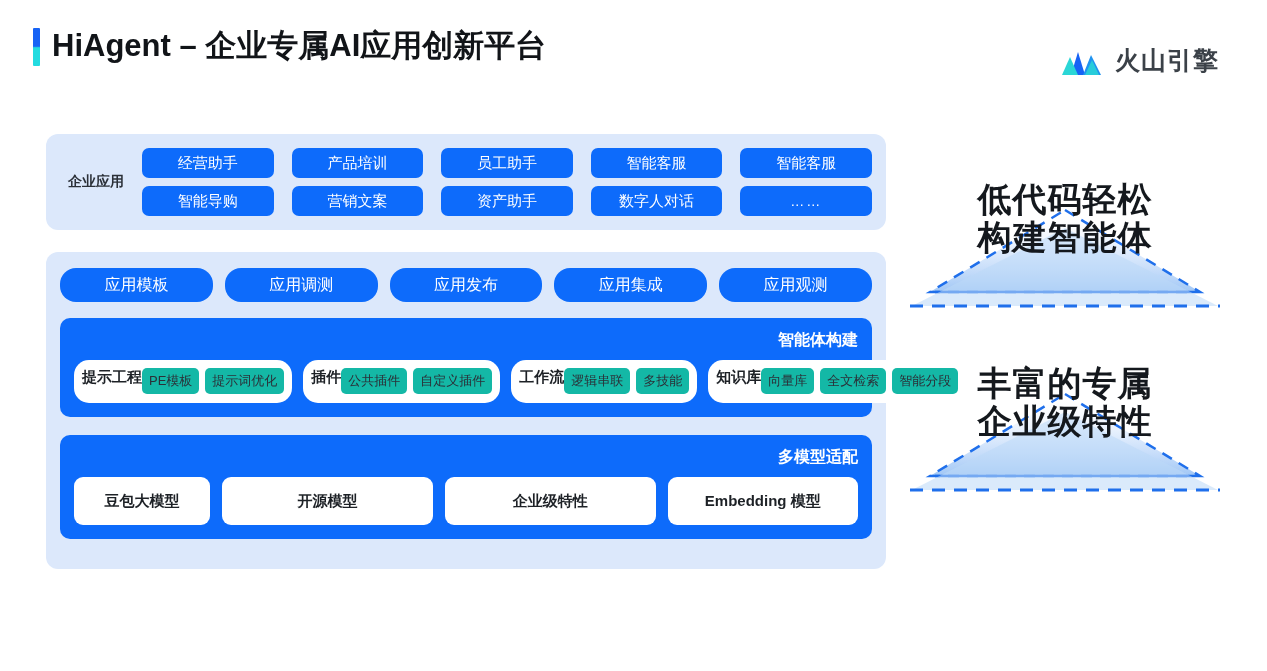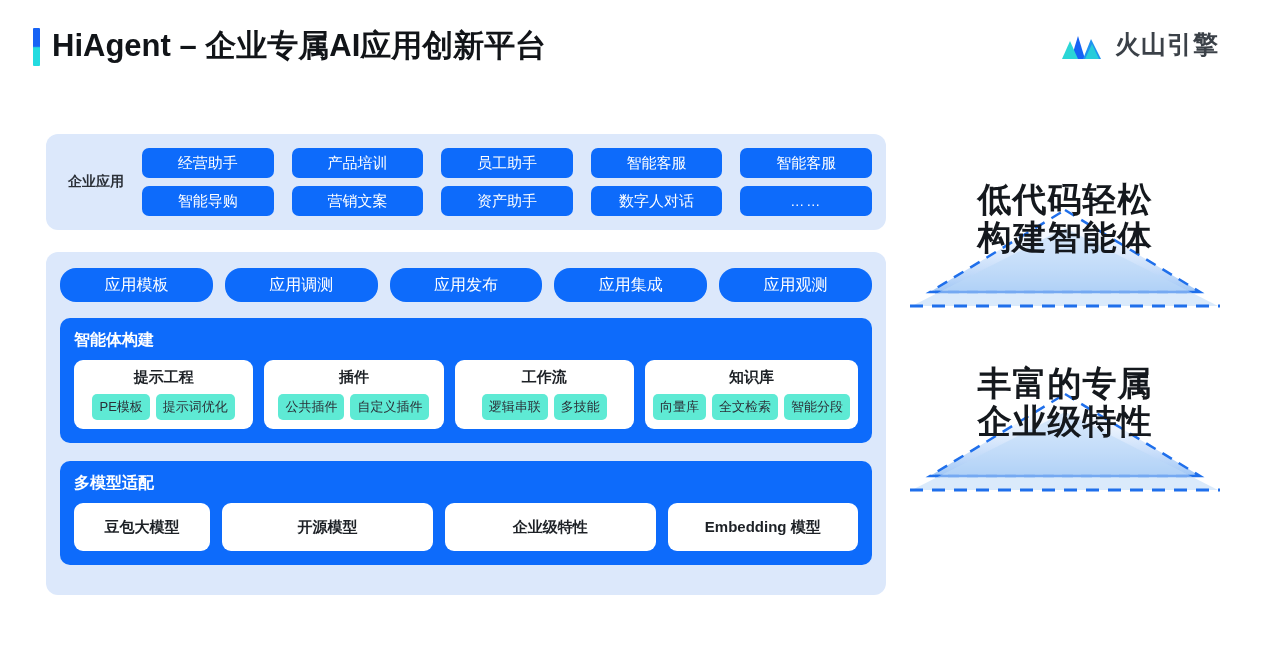--- a/index.html
+++ b/index.html
@@ -40,21 +40,21 @@
     font-size: 31px;
     font-weight: bold;
     color: #111418;
     letter-spacing: 0px;
     line-height: 40px;
     white-space: nowrap;
   }
 
   .brand {
     position: absolute;
-    right: 48px; top: 28px;
+    right: 48px; top: 44px;
     display: flex;
     align-items: center;
     gap: 12px;
   }
   .brand-logo { width: 42px; height: 30px; display: block; }
   .brand-name {
     font-size: 25px;
     font-weight: bold;
     color: #3b4148;
     white-space: nowrap;
@@ -133,53 +133,53 @@
   .blue-block {
     background: #0d6bfb;
     border-radius: 10px;
     padding: 9px 14px 14px 14px;
     margin-bottom: 18px;
   }
   .blue-block-title {
     color: #ffffff;
     font-size: 16px;
     font-weight: bold;
-    text-align: left;
+    text-align: right;
     line-height: 26px;
     margin-bottom: 7px;
     font-family: Liberation Serif, serif;
   }
   .cards-row {
     display: grid;
     grid-template-columns: 1fr 1fr 1fr 1fr;
     gap: 11px;
   }
   .card {
     background: #ffffff;
-    border-radius: 9px;
+    border-radius: 15px;
     padding: 8px 8px 9px 8px;
     display: flex;
-    flex-direction: column;
+    flex-direction: row;
     align-items: center;
   }
   .card-title {
     font-size: 15px;
     font-weight: bold;
     color: #1d2126;
     margin-bottom: 7px;
     white-space: nowrap;
   }
   .tags {
     display: flex;
     gap: 6px;
     justify-content: center;
     width: 100%;
   }
   .tag {
-    background: #5eead4;
+    background: #14b8a6;
     color: #2b3038;
     font-size: 13px;
     border-radius: 5px;
     padding: 4px 7px;
     white-space: nowrap;
     cursor: pointer;
   }
 
   
   .models-row {

